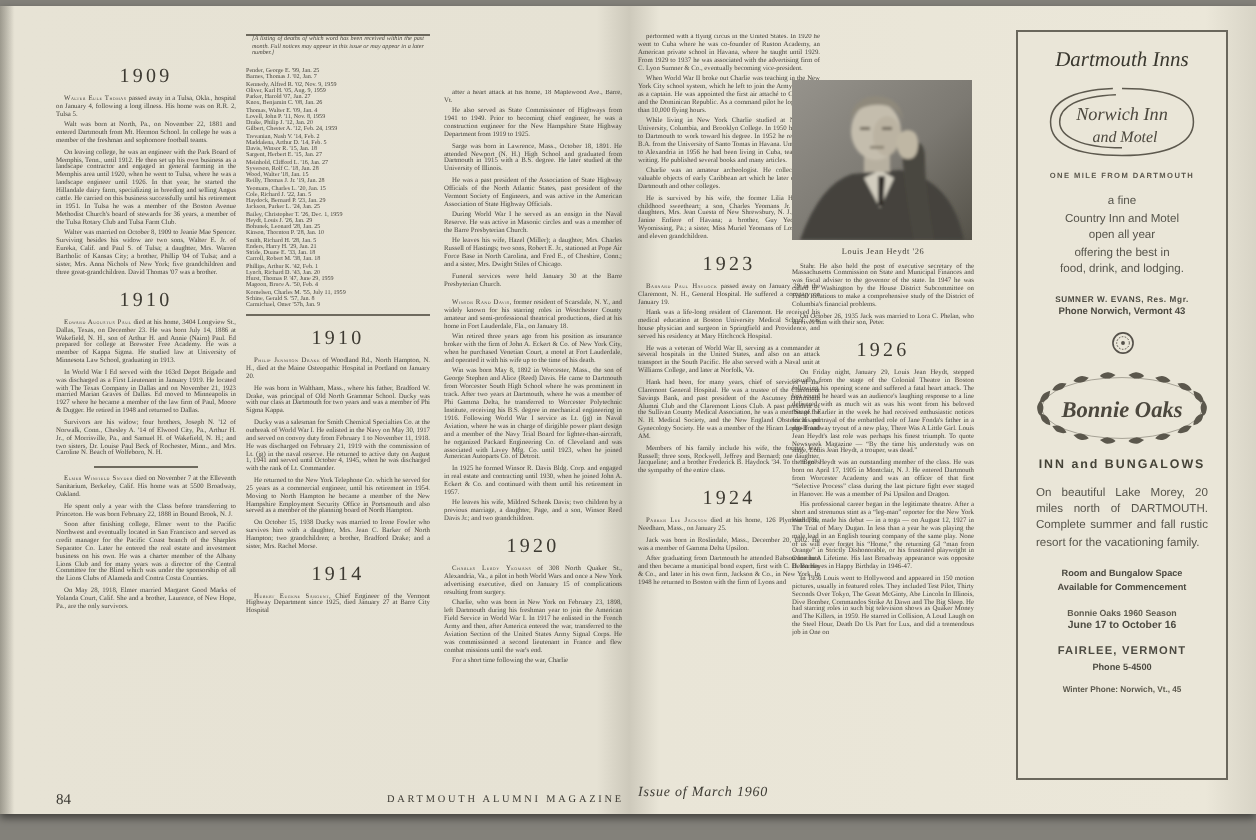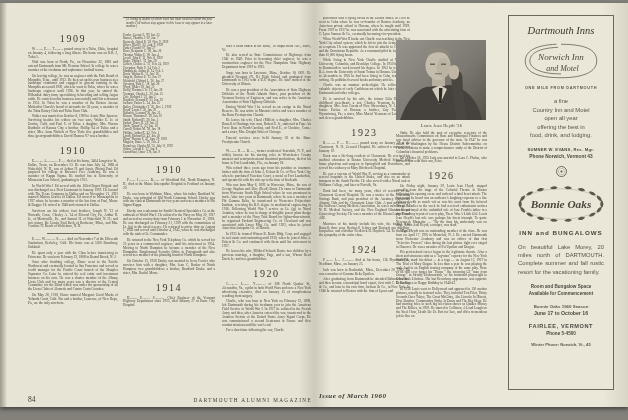--- a/index.html
+++ b/index.html
@@ -23,21 +23,21 @@
   .hr.top{margin:0 0 0;}
   .hr.mini{width:58%;margin:4px auto;}
   .photo{width:90px;height:80px;overflow:hidden;background:#777;}
   .photo svg{display:block;width:100%;height:100%;}
   .caption{font-size:4.2px;letter-spacing:.3px;text-align:center;margin:2.5px 0 4px;color:#3c3931;}
   
   .pagenum{position:absolute;font-size:7.5px;color:#3c3a33;}
   .mag-footer{position:absolute;left:150px;width:162px;top:394px;text-align:right;
       font-size:5.2px;letter-spacing:1.4px;color:#3e3c35;}
   .issue-footer{position:absolute;left:319px;top:389px;font-style:italic;font-size:7px;
-      letter-spacing:.4px;color:#3e3c35;font-weight:bold;}
+      letter-spacing:.4px;color:#3e3c35;}
   
   .adbox{position:absolute;left:508px;top:12px;width:106px;height:375px;box-sizing:border-box;
       border:1px solid #6a675c;background:#eae6d8;text-align:center;overflow:hidden;
       font-family:"Liberation Sans",sans-serif;color:#4c4a41;}
   .ad-title{font-family:"Liberation Serif",serif;font-style:italic;font-size:10.5px;
       line-height:13px;margin-top:8px;color:#3a382f;}
   .ad-logo{width:96px;height:38px;margin:5px auto 0;display:block;}
   .scripty{font-family:"Liberation Serif",serif;font-style:italic;fill:#4c483e;}
   .ad-tag{font-size:3.8px;font-weight:bold;letter-spacing:.7px;margin-top:6px;color:#5a564b;}
   .ad-desc{font-size:5.8px;line-height:8.6px;margin-top:7px;color:#56544b;}

